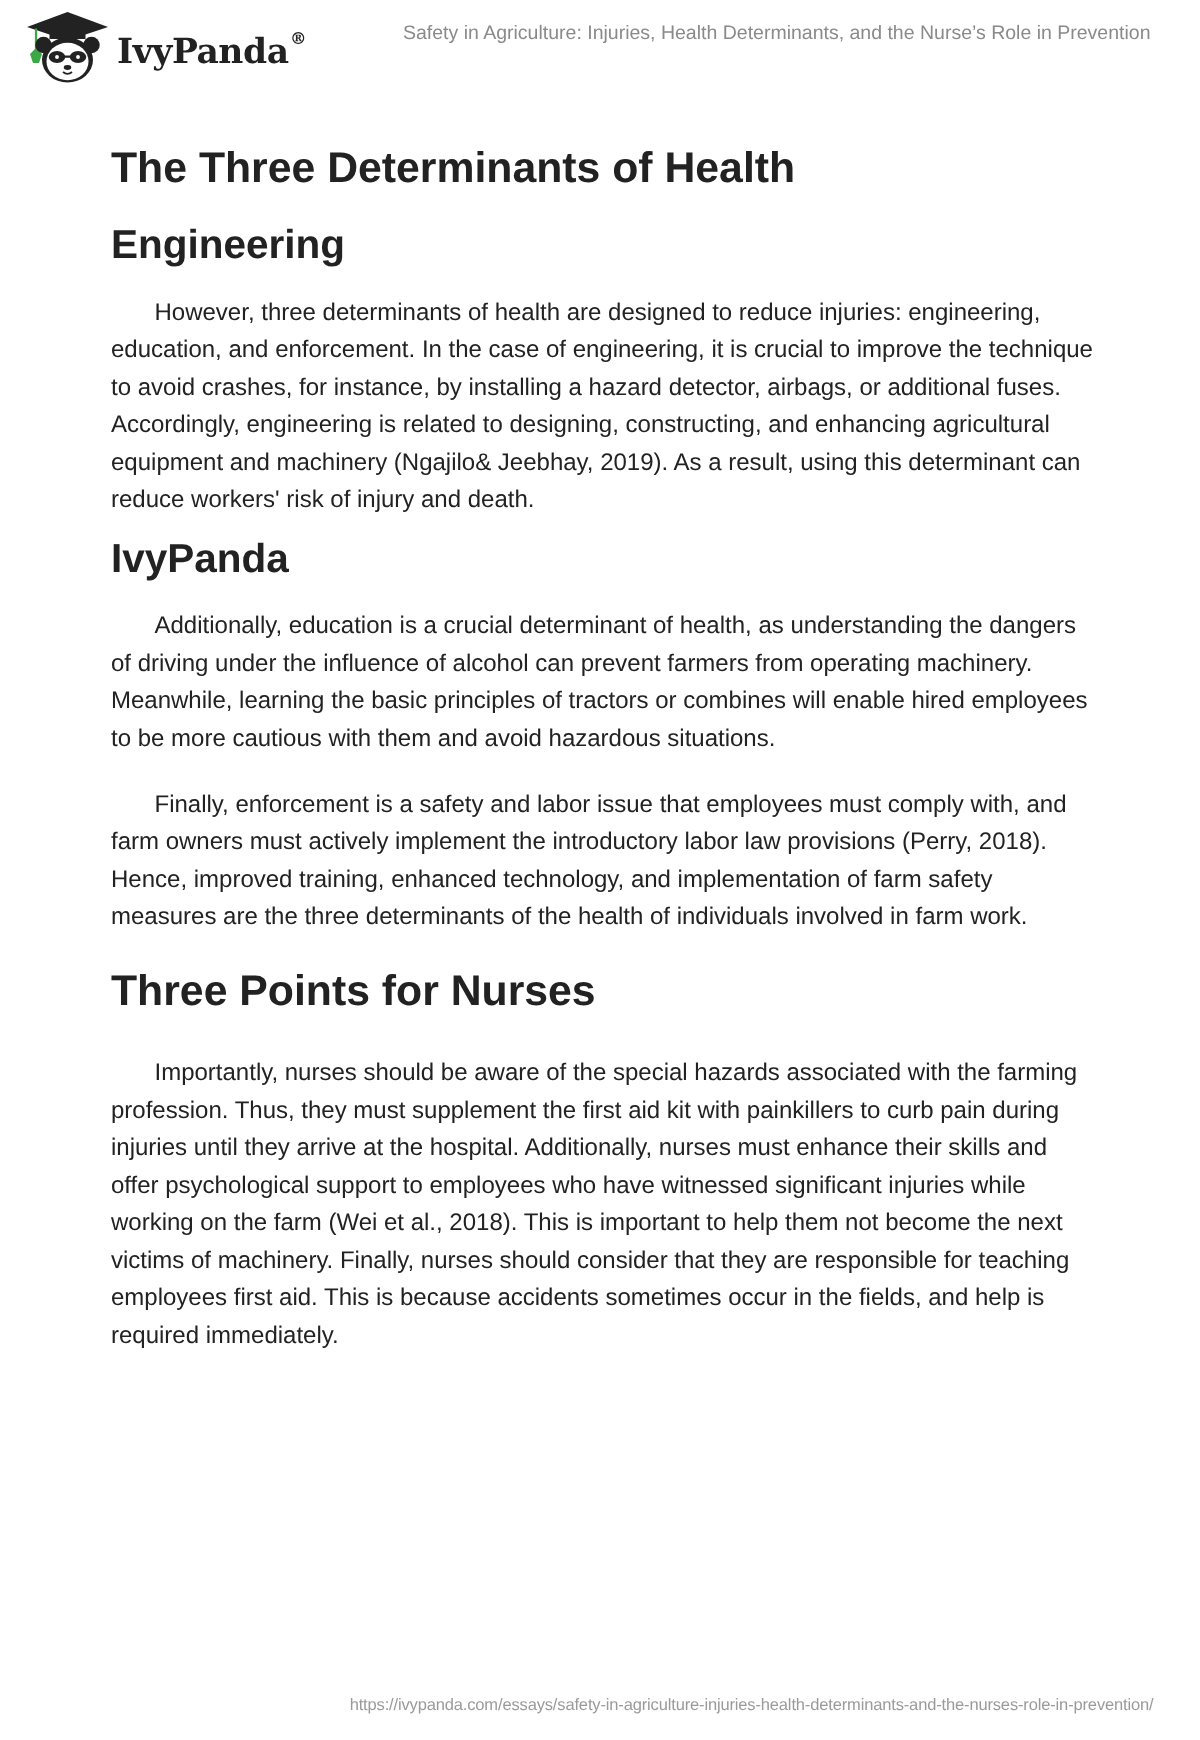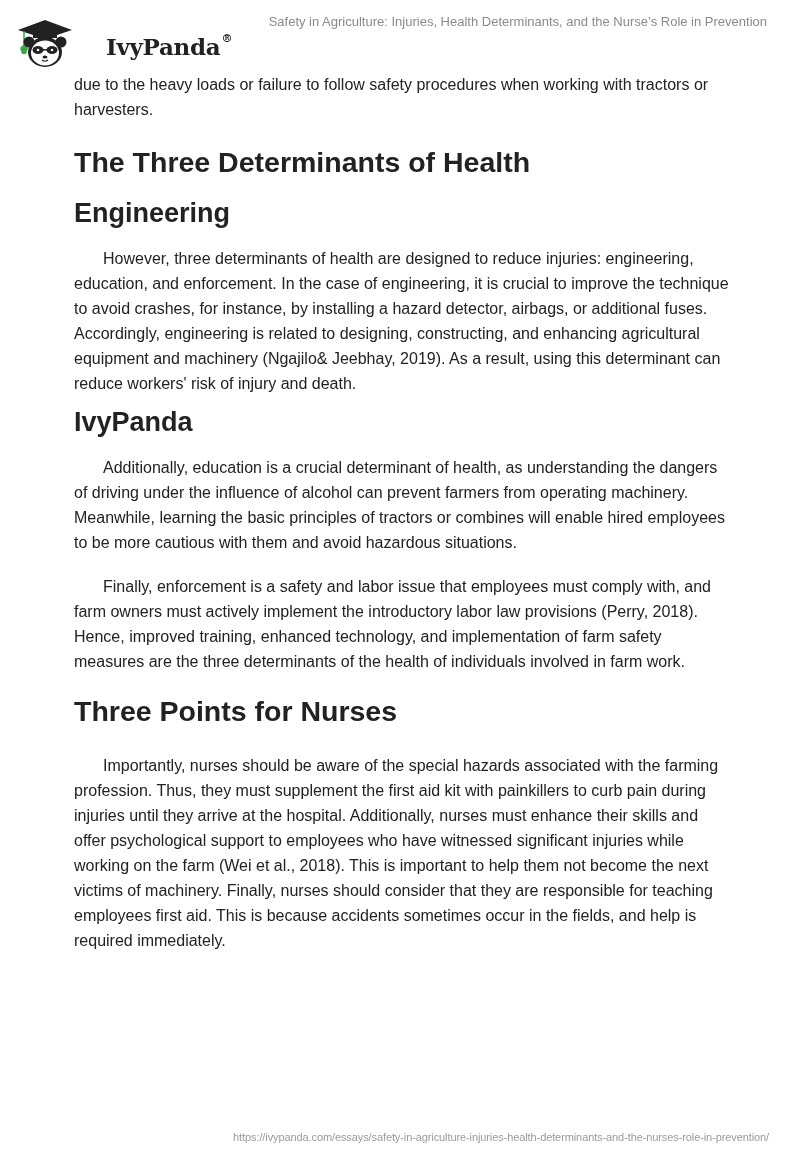--- a/index.html
+++ b/index.html
@@ -16,24 +16,23 @@
     }
     .header {
       position: absolute;
       top: 0; left: 0;
       width: 800px;
       height: 60px;
     }
     .logo {
       position: absolute;
       left: 16px;
-      top: 18px;
+      top: 6px;
       display: flex;
       align-items: center;
-      gap: 28px;
     }
     .logo-icon {
       width: 58px;
       height: 52px;
       display: block;
     }
     .logo-text {
       font-family: "DejaVu Serif", "Liberation Serif", serif;
       font-weight: bold;
       font-size: 23px;
@@ -118,21 +117,20 @@
 
       <ellipse cx="29" cy="39" rx="2.5" ry="1.6" fill="#222"></ellipse>
       <path d="M26,42 Q29,44.5 32,42" stroke="#222" stroke-width="1.2" fill="none"></path>
     </svg>
     <span class="logo-text"><span>IvyPanda</span><span class="logo-reg">®</span></span>
   </div>
   <div class="doc-title">Safety in Agriculture: Injuries, Health Determinants, and the Nurse’s Role in Prevention</div>
 </div>
 
 <main class="content">
-  <p class="body">due to the heavy loads or failure to follow safety procedures when working with tractors or harvesters.</p>
 
   <h2 class="section" style="margin-top:23px;">The Three Determinants of Health</h2>
 
   <h3 class="sub" style="margin-top:20px;">Engineering</h3>
   <p class="body indent" style="margin-top:19px;">However, three determinants of health are designed to reduce injuries: engineering, education, and enforcement. In the case of engineering, it is crucial to improve the technique to avoid crashes, for instance, by installing a hazard detector, airbags, or additional fuses. Accordingly, engineering is related to designing, constructing, and enhancing agricultural equipment and machinery (Ngajilo&amp; Jeebhay, 2019). As a result, using this determinant can reduce workers' risk of injury and death.</p>
 
   <h3 class="sub" style="margin-top:12px;">IvyPanda</h3>
   <p class="body indent" style="margin-top:19px;">Additionally, education is a crucial determinant of health, as understanding the dangers of driving under the influence of alcohol can prevent farmers from operating machinery. Meanwhile, learning the basic principles of tractors or combines will enable hired employees to be more cautious with them and avoid hazardous situations.</p>
 
   <p class="body indent" style="margin-top:19px;">Finally, enforcement is a safety and labor issue that employees must comply with, and farm owners must actively implement the introductory labor law provisions (Perry, 2018). Hence, improved training, enhanced technology, and implementation of farm safety measures are the three determinants of the health of individuals involved in farm work.</p>

